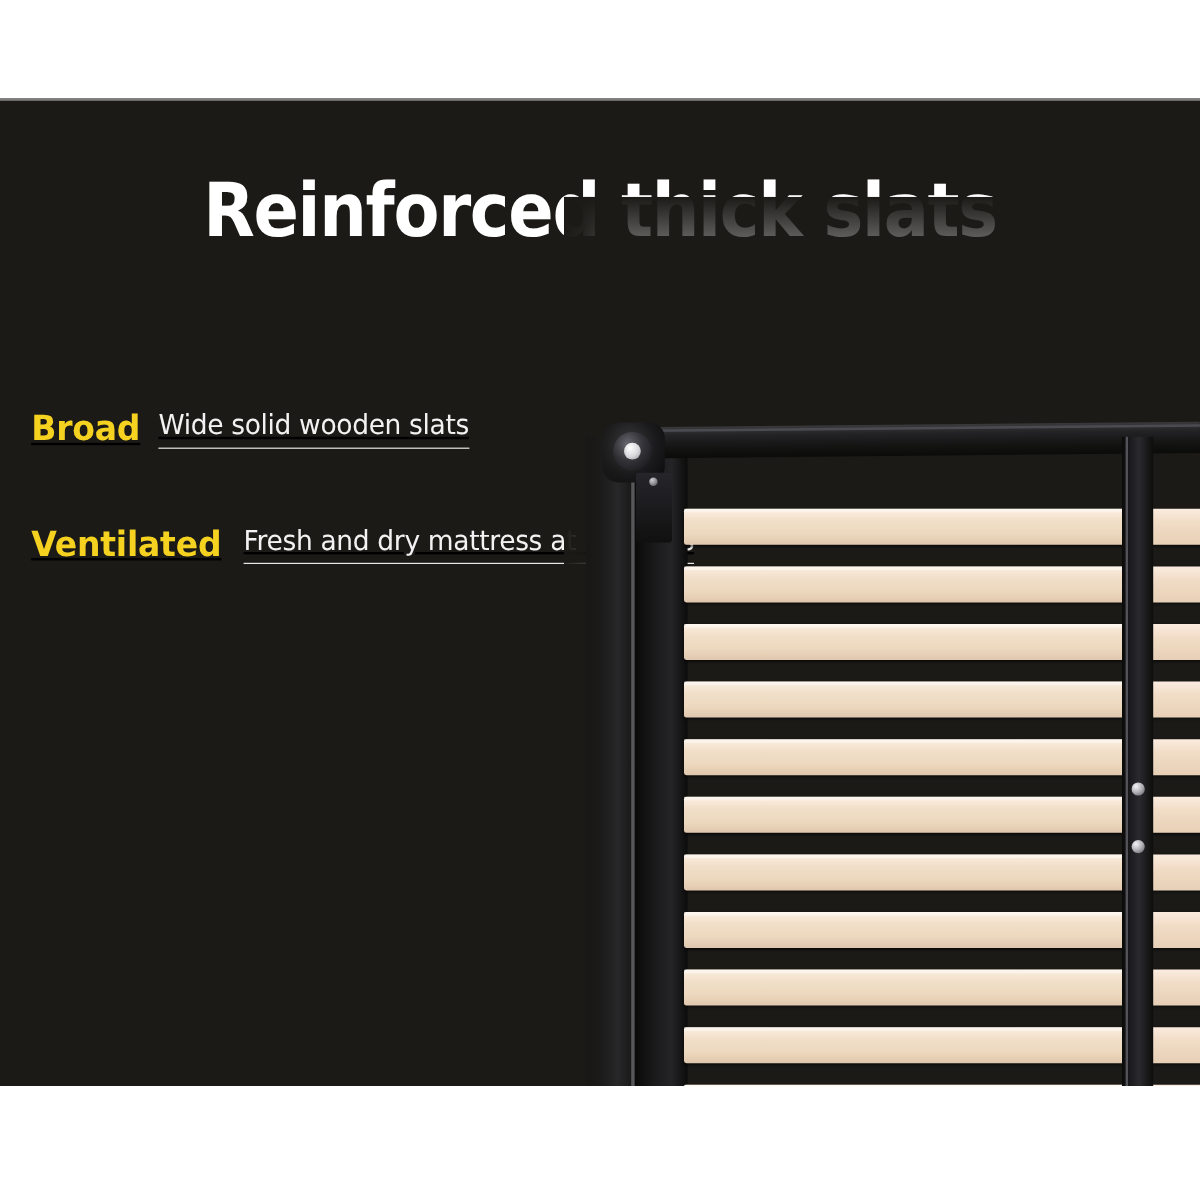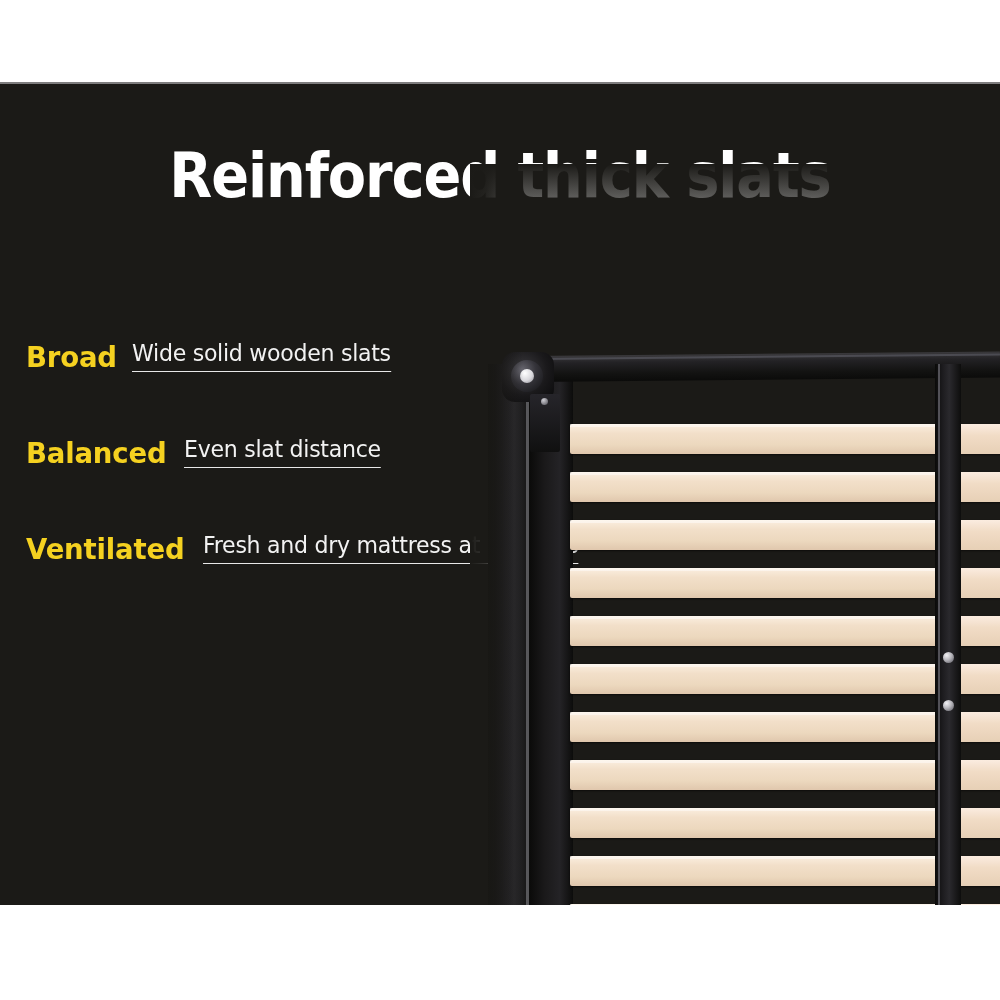--- a/index.html
+++ b/index.html
@@ -60,23 +60,24 @@
 
   
   #features {
     position: absolute;
     left: 26px;
     top: 258px;
     width: 560px;
   }
   .feature {
     display: flex;
-    align-items: flex-start;
+    align-items: flex-end;
     margin-bottom: 62px;
     white-space: nowrap;
+    text-decoration: underline;
   }
   .feature-key {
     color: #f5d120;
     font-family: "DejaVu Sans", sans-serif;
     font-weight: 700;
     font-size: 29px;
     letter-spacing: -.2px;
     transform: scaleX(.95);
     transform-origin: 0 50%;
   }
@@ -280,24 +281,20 @@
 
     <div id="headline">Reinforced thick slats</div>
 
     <div id="features">
 
       <div class="feature">
         <span class="feature-key">Broad</span>
         <span class="feature-val">Wide solid wooden slats</span>
       </div>
 
-      <div class="feature">
-        <span class="feature-key">Balanced</span>
-        <span class="feature-val">Even slat distance</span>
-      </div>
 
 
       <div class="feature">
         <span class="feature-key">Ventilated</span>
         <span class="feature-val">Fresh and dry mattress at all times</span>
       </div>
 
     </div>
 
     <div id="bed">

